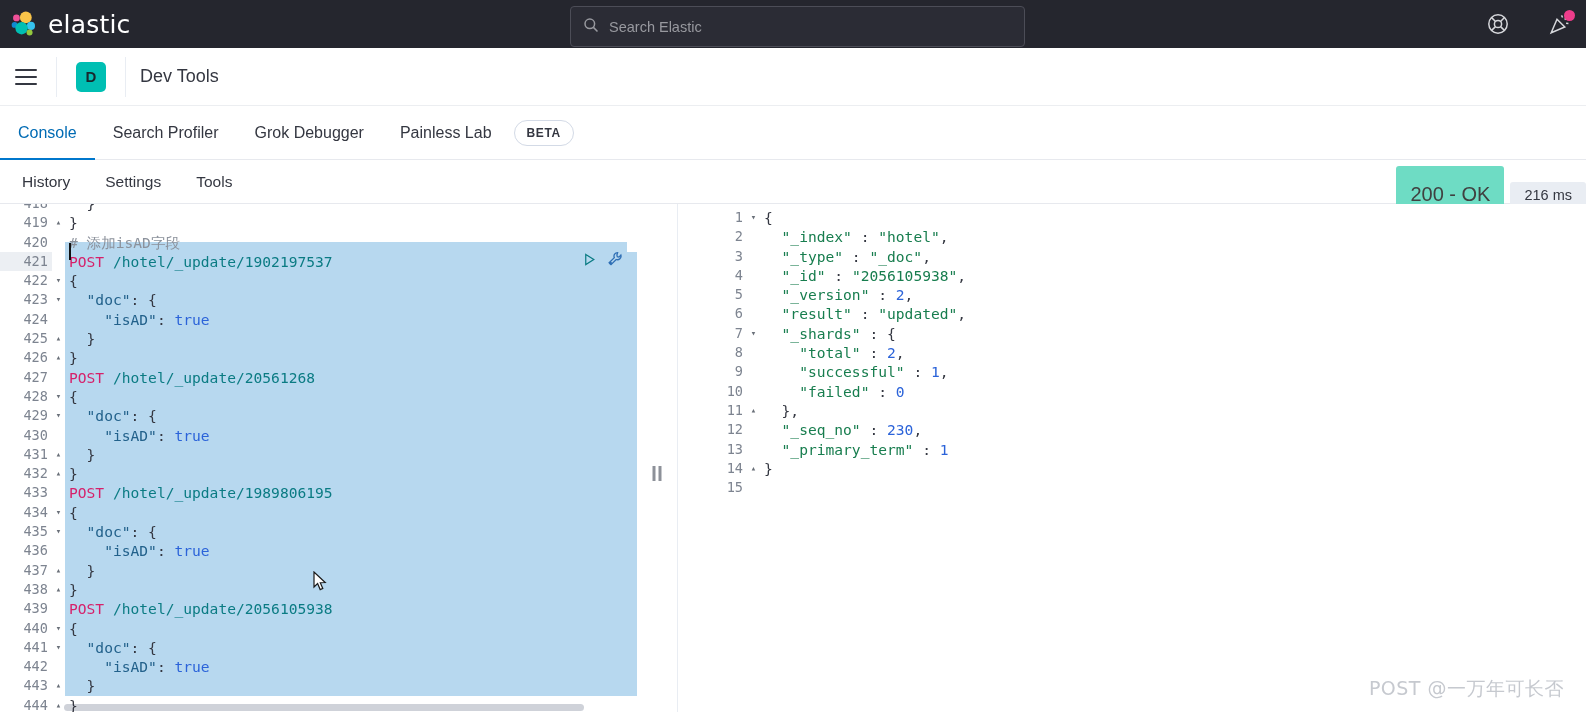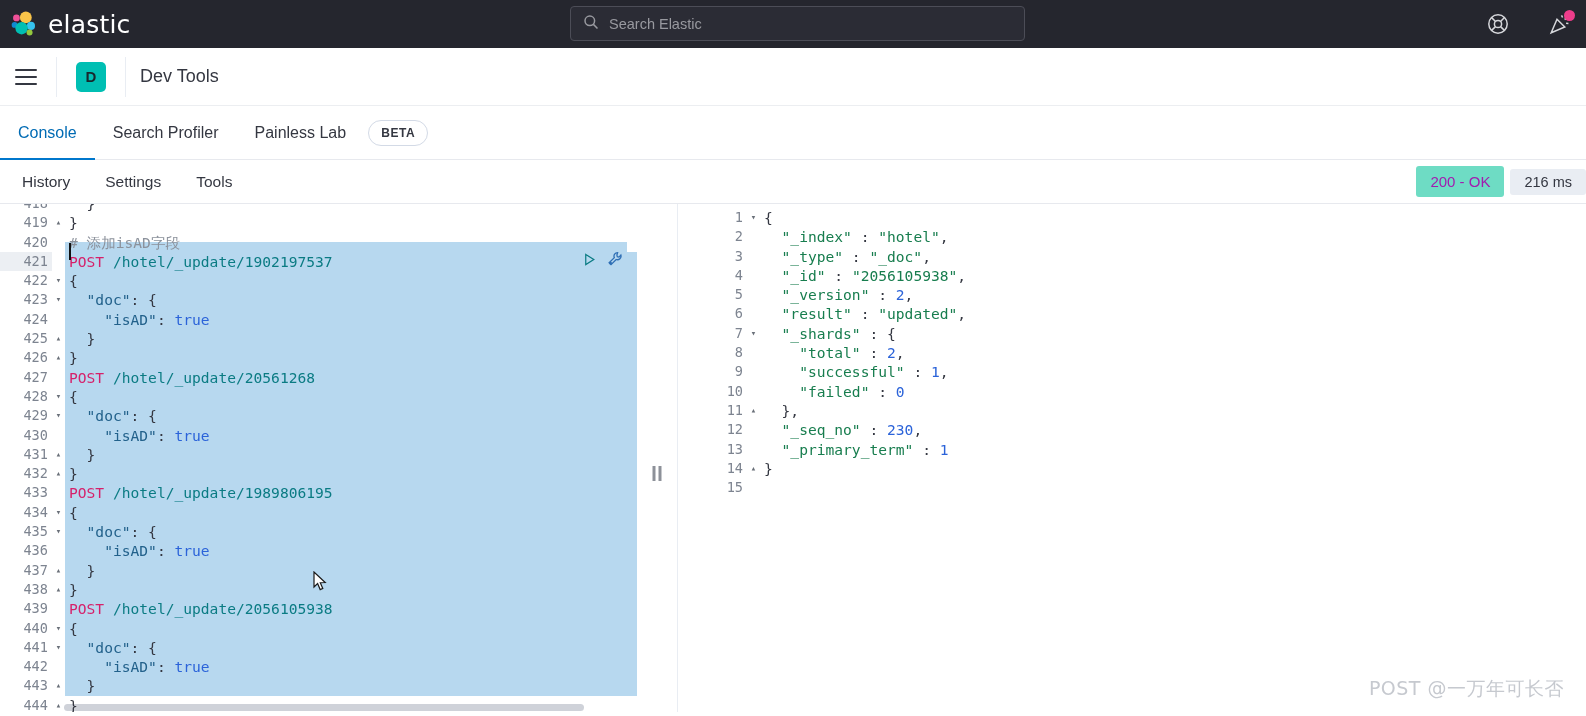--- a/index.html
+++ b/index.html
@@ -19,21 +19,21 @@
     position: relative;
   }
   .brand { display: flex; align-items: center; gap: 10px; padding-left: 8px; }
   .brand-logo { width: 30px; height: 30px; position: relative; display: block; }
   .brand-name {
     color: #ffffff; font-size: 25px; letter-spacing: .2px;
     font-family: "DejaVu Sans", sans-serif; font-weight: 400;
   }
   .search-wrap {
     position: absolute; left: 570px; top: 6px;
-    width: 455px; height: 35px;
+    width: 455px; height: 41px;
   }
   .search-box {
     width: 100%; height: 100%;
     background: #2b2c35; border: 1px solid #4c4d57; border-radius: 4px;
     display: flex; align-items: center; gap: 10px; padding: 0 12px;
   }
   .search-ph { color: #98999f; font-size: 14.5px; }
   .hdr-icons {
     position: absolute; right: 14px; top: 0; height: 48px;
     display: flex; align-items: center; gap: 38px;
@@ -82,22 +82,22 @@
 
   
   .subbar {
     height: 44px; display: flex; align-items: center; gap: 23px;
     padding-left: 10px; border-bottom: 1px solid #e7e9ee;
     background: #fff; position: relative;
   }
   .subbar-item { font-size: 15.5px; color: #343741; cursor: pointer; margin-left: 12px; }
   .status-group { position: absolute; right: 0; top: 6px; display: flex; gap: 6px; align-items: center; }
   .badge-ok {
-    background: #6edcc4; color: #a21caf; font-size: 15px;
-    padding: 7px 14px; border-radius: 3px;
+    background: #6edcc4; color: #404040; font-size: 20px;
+    padding: 17px 14px; border-radius: 3px;
   }
   .badge-ms {
     background: #e9edf3; color: #343741; font-size: 14.5px;
     padding: 5px 14px; border-radius: 3px;
   }
 
   
   .panes { position: relative; height: 508px; display: flex; background: #fff; }
   .pane { position: relative; overflow: hidden; height: 100%; }
   .pane-left { width: 637px; background: #fff; }
@@ -255,20 +255,23 @@
   </div>
 
   <div class="tabs">
     <div class="tab active">
       <span>Console</span>
     </div>
     <div class="tab">
       <span>Search Profiler</span>
     </div>
     <div class="tab">
+      <span>Grok Debugger</span>
+    </div>
+    <div class="tab">
       <span>Painless Lab</span>
     </div>
     <div class="beta-pill">BETA</div>
   </div>
 
   <div class="subbar">
     <span class="subbar-item">History</span>
     <span class="subbar-item">Settings</span>
     <span class="subbar-item">Tools</span>
     <div class="status-group">

